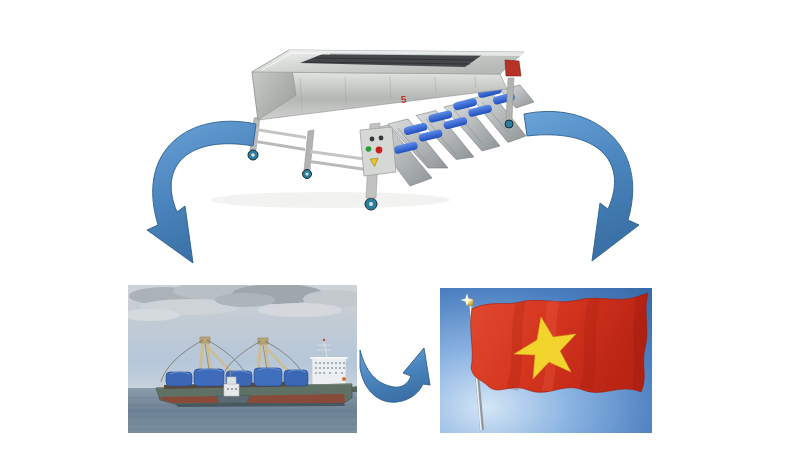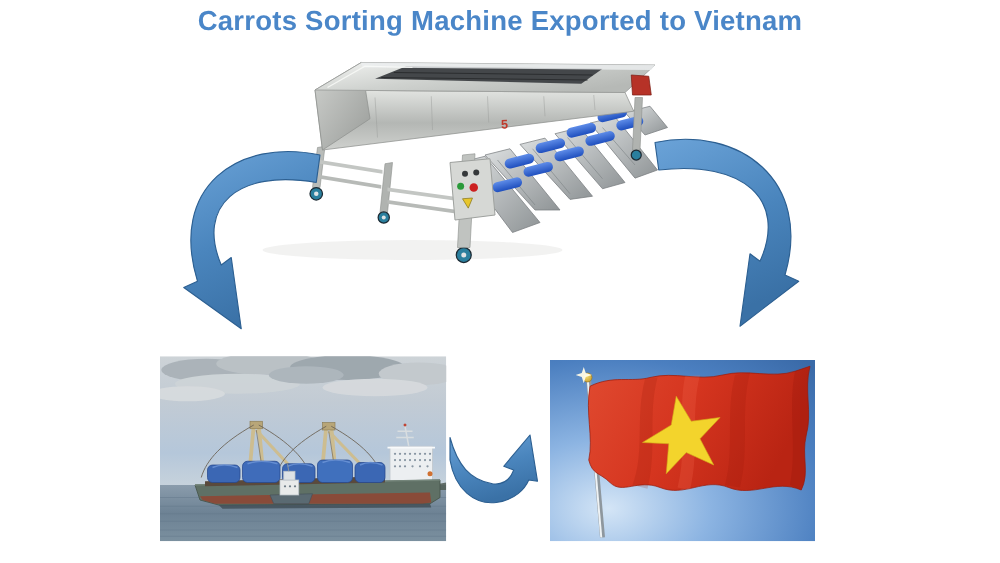--- a/index.html
+++ b/index.html
@@ -7,21 +7,20 @@
          font-family:"Liberation Sans", sans-serif;}
   .title{position:absolute;top:4px;left:0;right:0;margin:0;text-align:center;
          font-size:22px;font-weight:700;color:#4a86c8;letter-spacing:0.2px;}
   svg.scene{position:absolute;left:0;top:0;}
 </style>
 </head>
 <body>
 
 <div class="stage">
 
-  <h1 class="title">Carrots Sorting Machine Exported to Vietnam</h1>
 
   <svg class="scene" width="800" height="450" viewBox="0 0 800 450">
     <defs>
       <linearGradient id="gArrow" x1="0" y1="0" x2="0.35" y2="1">
         <stop offset="0" stop-color="#6ba3d8"></stop>
         <stop offset="0.55" stop-color="#4a85bd"></stop>
         <stop offset="1" stop-color="#3a71a6"></stop>
       </linearGradient>
       <linearGradient id="gSteelTop" x1="0" y1="0" x2="1" y2="0.6">
         <stop offset="0" stop-color="#f2f3f1"></stop>

